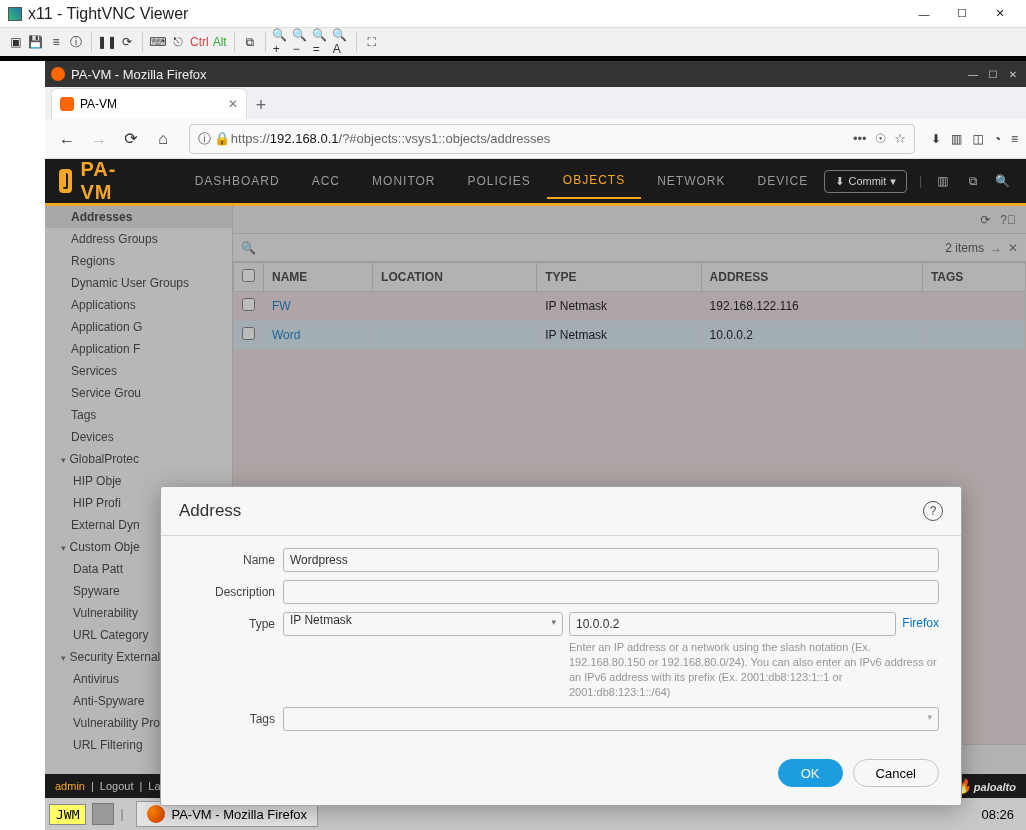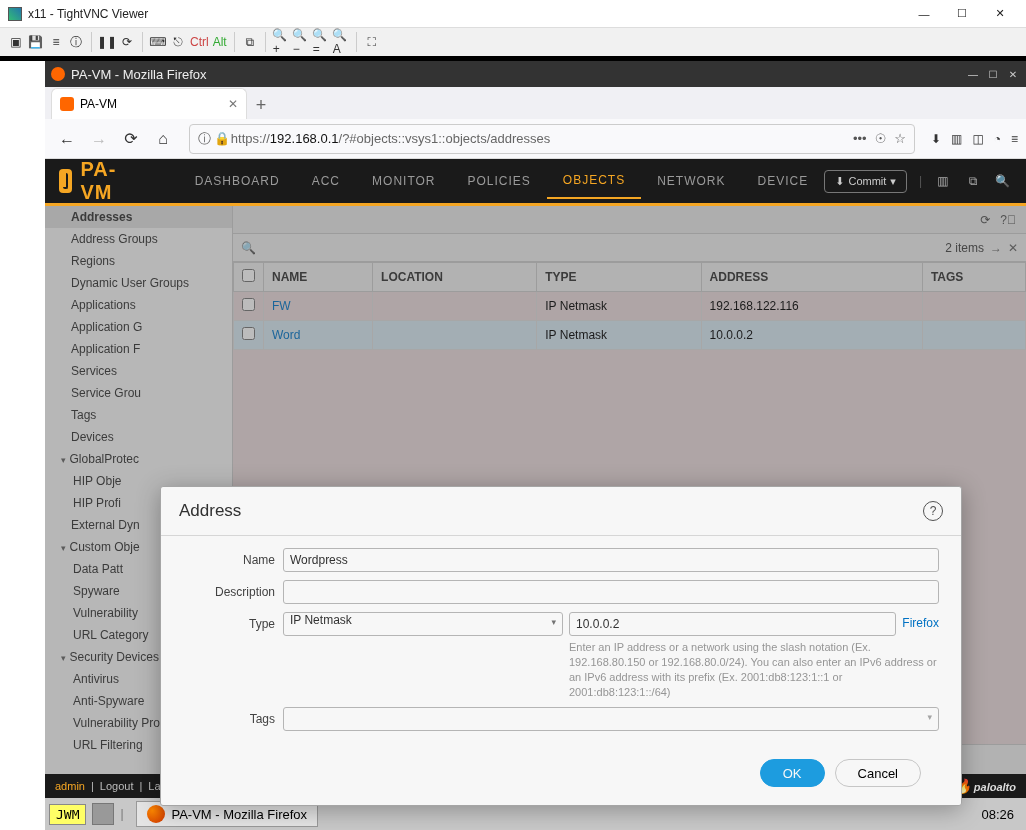--- a/index.html
+++ b/index.html
@@ -2,21 +2,21 @@
 <html><head>
 <meta charset="utf-8">
 <style>
   * { box-sizing: border-box; margin: 0; padding: 0; }
   body { font-family: Arial, Helvetica, sans-serif; font-size: 12px; background:#000; width:1026px; height:830px; overflow:hidden; }
 
   
   .vnc-window { width:1026px; height:830px; background:#fff; display:flex; flex-direction:column; }
   .vnc-titlebar { height:28px; background:#fff; display:flex; align-items:center; padding:0 8px; border-bottom:1px solid #ddd; }
   .vnc-icon { width:14px; height:14px; background:linear-gradient(45deg,#3b7,#27a); border:1px solid #555; margin-right:6px; }
-  .vnc-title { flex:1; font-size:12px; color:#222; }
+  .vnc-title { flex:1; font-size:16px; color:#222; }
   .winbtn { width:36px; height:20px; display:inline-flex; align-items:center; justify-content:center; font-size:11px; color:#222; margin-left:2px; cursor:pointer;}
 
   .vnc-toolbar { height:28px; background:#f1f1f1; display:flex; align-items:center; padding:0 6px; font-size:11px; }
   .tbsep { width:1px; height:20px; background:#ccc; margin:0 5px; }
   .tbicon { width:16px; height:16px; margin:0 2px; display:inline-flex; align-items:center; justify-content:center; font-size:12px; color:#333; cursor:pointer;}
   .tbtxt { font-size:12px; margin:0 2px; cursor:pointer; }
   .ctrl { color:#c44; } .alt{ color:#3a3; }
 
   .blackgap{ height:5px; background:#000; }
 
@@ -103,21 +103,21 @@
   .fval { flex:1; }
   .tinput, .tselect { width:100%; height:24px; border:1px solid #bbb; border-radius:3px; padding:0 6px; font-size:12px; color:#333;}
   .typewrap { display:flex; gap:6px; align-items:flex-start; }
   .tselect { width:280px; position:relative; }
   .tselect::after { content:"▾"; position:absolute; right:6px; top:4px; color:#777; font-size:9px; }
   .tval { flex:1; }
   .resolve { color:#0075c9; font-size:12px; padding-top:4px; cursor:pointer; }
   .hint { font-size:11px; color:#9a9a9a; margin-top:4px; line-height:1.35; }
   .tagsbox { height:24px; border:1px solid #bbb; border-radius:3px; position:relative;}
   .tagsbox::after{ content:"▾"; position:absolute; right:6px; top:4px; color:#aaa; font-size:9px;}
-  .modal-buttons { display:flex; justify-content:flex-end; padding:14px 40px 18px; gap:10px;}
+  .modal-buttons { display:flex; justify-content:flex-end; padding:14px 22px 18px; gap:10px;}
   .btn { height:28px; border-radius:14px; padding:0 22px; font-size:13px; cursor:pointer; border:1px solid #ccc; background:#fff;}
   .btn.primary { background:#1ea1e6; border-color:#1ea1e6; color:#fff;}
 
   .dim { filter: brightness(.97); }
 </style>
 </head>
 <body>
 
 <div class="vnc-window">
 
@@ -243,21 +243,21 @@
         <div class="side-header">
             <span class="chev"></span>
             <span>Custom Obje</span>
           </div>
         <div class="side-item lev1">Data Patt</div>
         <div class="side-item lev1">Spyware</div>
         <div class="side-item lev1">Vulnerability</div>
         <div class="side-item lev1">URL Category</div>
         <div class="side-header">
             <span class="chev"></span>
-            <span>Security Devices</span>
+            <span>Security External</span>
           </div>
         <div class="side-item lev1">Antivirus</div>
         <div class="side-item lev1">Anti-Spyware</div>
         <div class="side-item lev1">Vulnerability Protection</div>
         <div class="side-item lev1">URL Filtering</div>
       </div>
 
       <div class="mainpanel">
         <div class="toolstrip">
           <span style="margin-left:auto">⟳</span>

